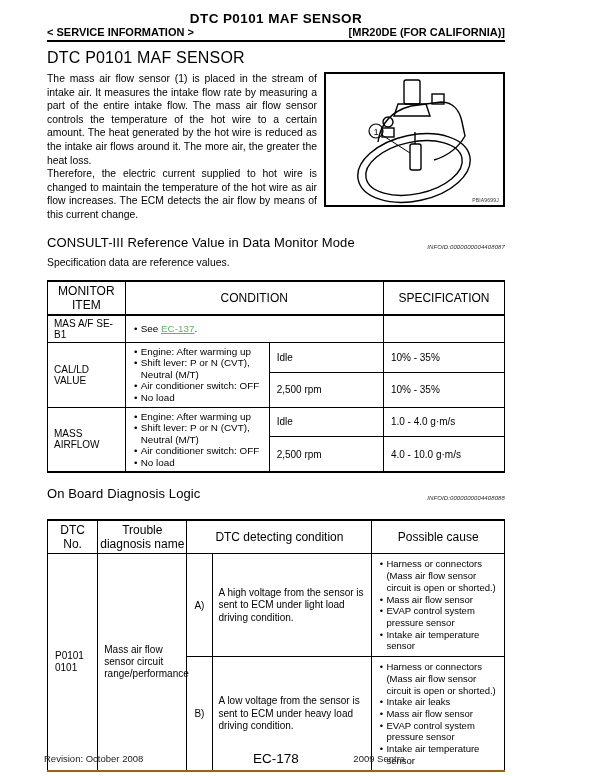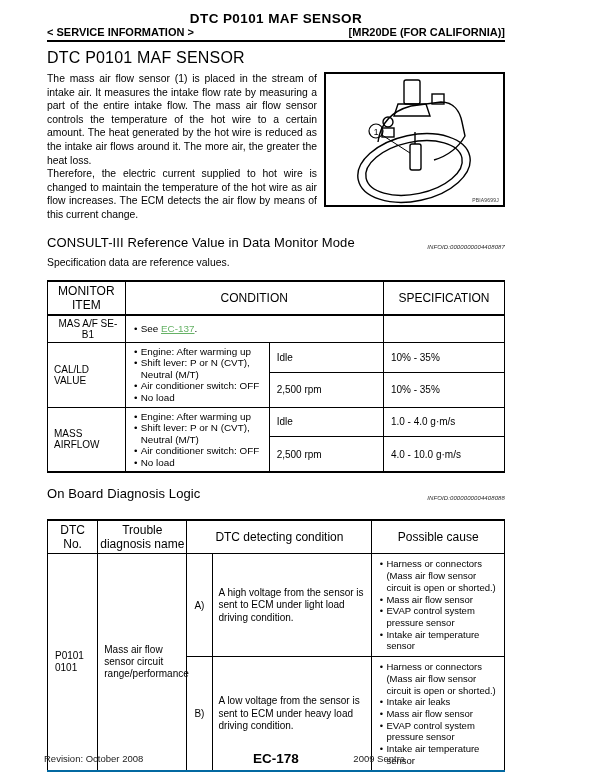--- a/index.html
+++ b/index.html
@@ -22,44 +22,44 @@
   .figure { width:177px; height:131px; border:2px solid #000; position:relative; flex:none; background:#fff; }
   .figcode { position:absolute; right:4px; bottom:2px; font-size:5px; color:#333; letter-spacing:.2px; }
 
   .intro { font-size:10.4px; margin:7px 0 12px 0; }
 
   table { border-collapse:collapse; width:100%; table-layout:fixed; }
   th, td { border:1px solid #000; vertical-align:middle; }
   th { font-weight:normal; font-size:12px; text-align:center; padding:2px; }
   .t1 { border-top:2px solid #000; border-bottom:2px solid #000; margin-top:2px; }
   .t1 tr.thead th { border-bottom:2px solid #000; height:13px; }
-  .t2 { border-top:2px solid #000; border-bottom:2px solid #0369a1; margin-top:18px; }
+  .t2 { border-top:2px solid #000; border-bottom:2px solid #a16207; margin-top:18px; }
   .t2 tr.thead th { border-bottom:1.5px solid #000; height:14px; }
 
   td.mon { font-size:10px; padding:2px 3px 2px 6px; }
   td.cond { padding:3px 4px 3px 5px; }
   td.st { font-size:10px; padding:2px 3px 2px 7px; height:21px; }
   td.spec { font-size:10px; padding:2px 3px 2px 7px;margin-left:44px; }
-  td.seerow { height:15px;text-align:center; }
+  td.seerow { height:15px; }
 
   .bl { display:flex; align-items:flex-start; font-size:9.9px; line-height:11.6px; }
   .bl .dot { flex:0 0 10px; text-align:center; }
   .bl .tx { flex:1; white-space:pre-line; }
   a.link { color:#66b266; text-decoration:underline; cursor:pointer; }
 
   td.dtcno { font-size:10px; padding-left:7px; line-height:12.5px;margin-top:40px; }
   td.diag { font-size:10px; padding:3px 4px 3px 6px; line-height:12px; }
   td.letter { font-size:10px; text-align:center; }
   td.dcond { font-size:10px; padding:4px 6px; line-height:12.5px; }
   td.cause { padding:4px 2px 4px 4px; }
   td.cause .bl { font-size:9.5px; line-height:11.7px; }
 
   .footer { position:absolute; left:44px; right:44px; bottom:10px; display:flex; align-items:center; }
   .footer .fl { flex:1; text-align:left; font-size:9.5px; color:#222; }
-  .footer .fc { flex:1; text-align:center; font-size:13.5px; font-weight:bold; }
+  .footer .fc { flex:1; text-align:center; font-size:13.5px; font-weight:normal; }
   .footer .fr { flex:1; text-align:left; font-size:9.5px; color:#222; }
 
   svg .ln { stroke:#000; fill:none; }
 </style>
 </head>
 <body>
 
 <div class="page">
 
   <div class="doc-title">DTC P0101 MAF SENSOR</div>

